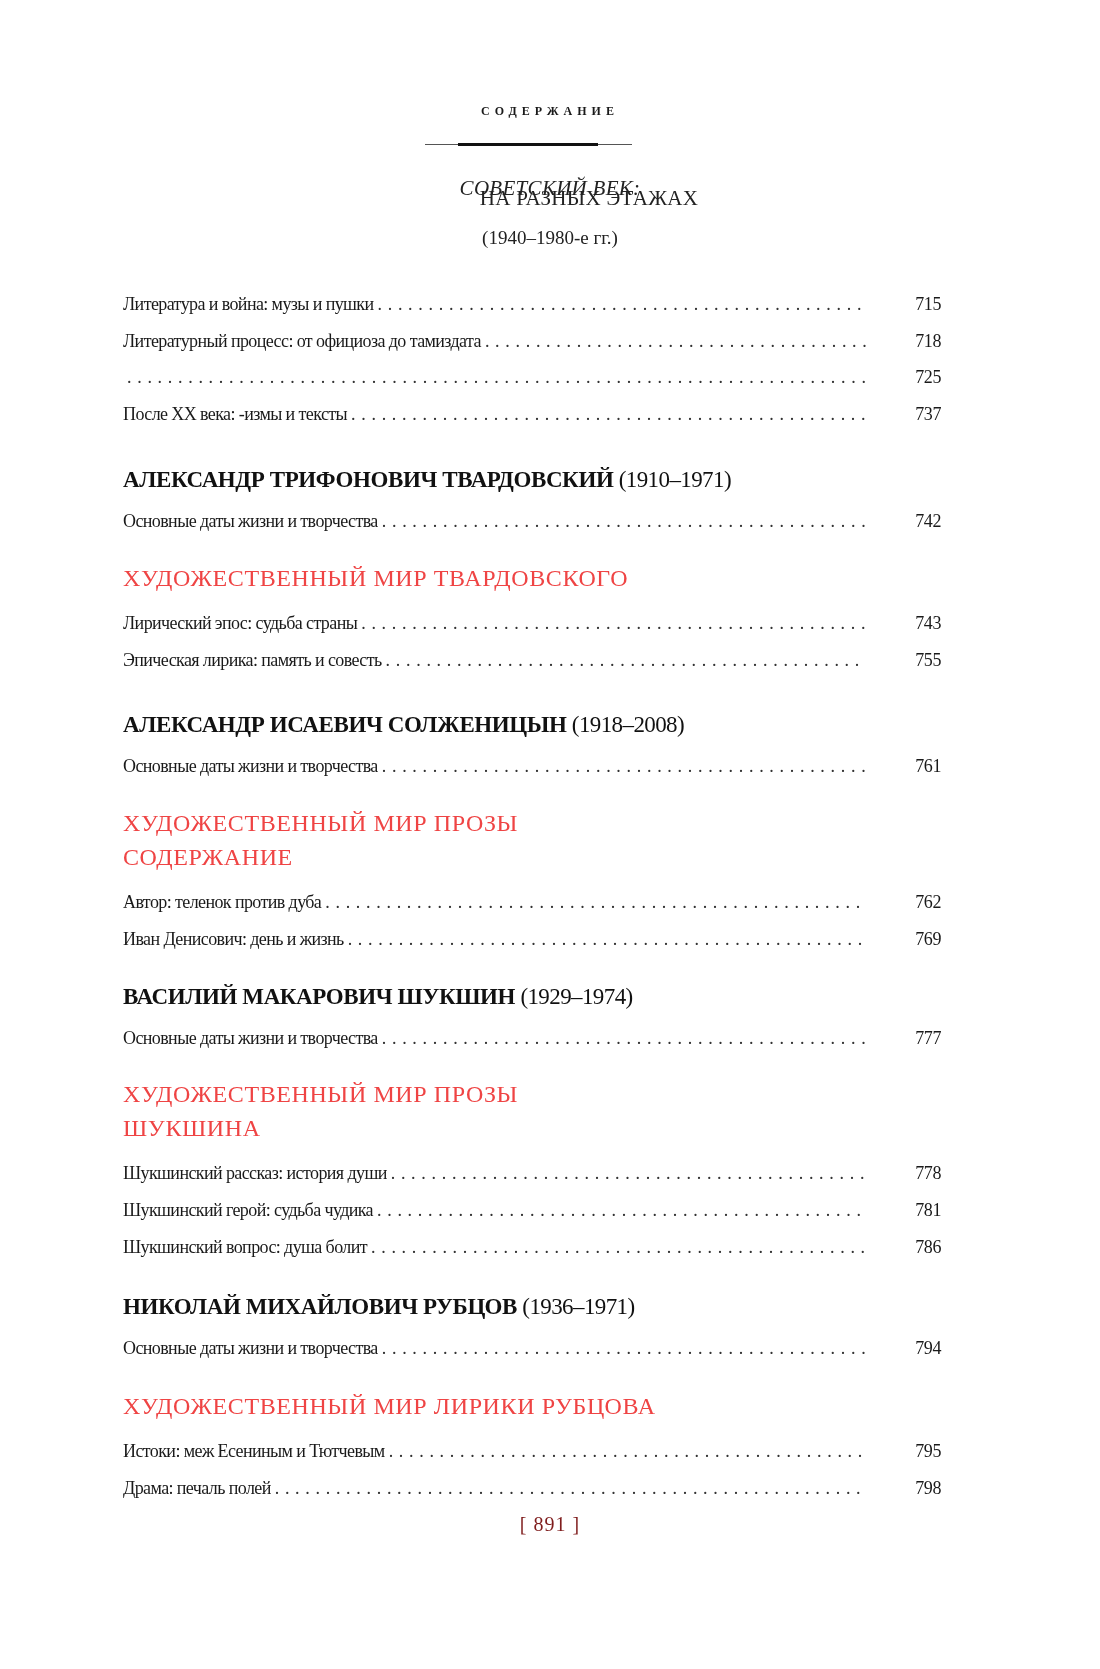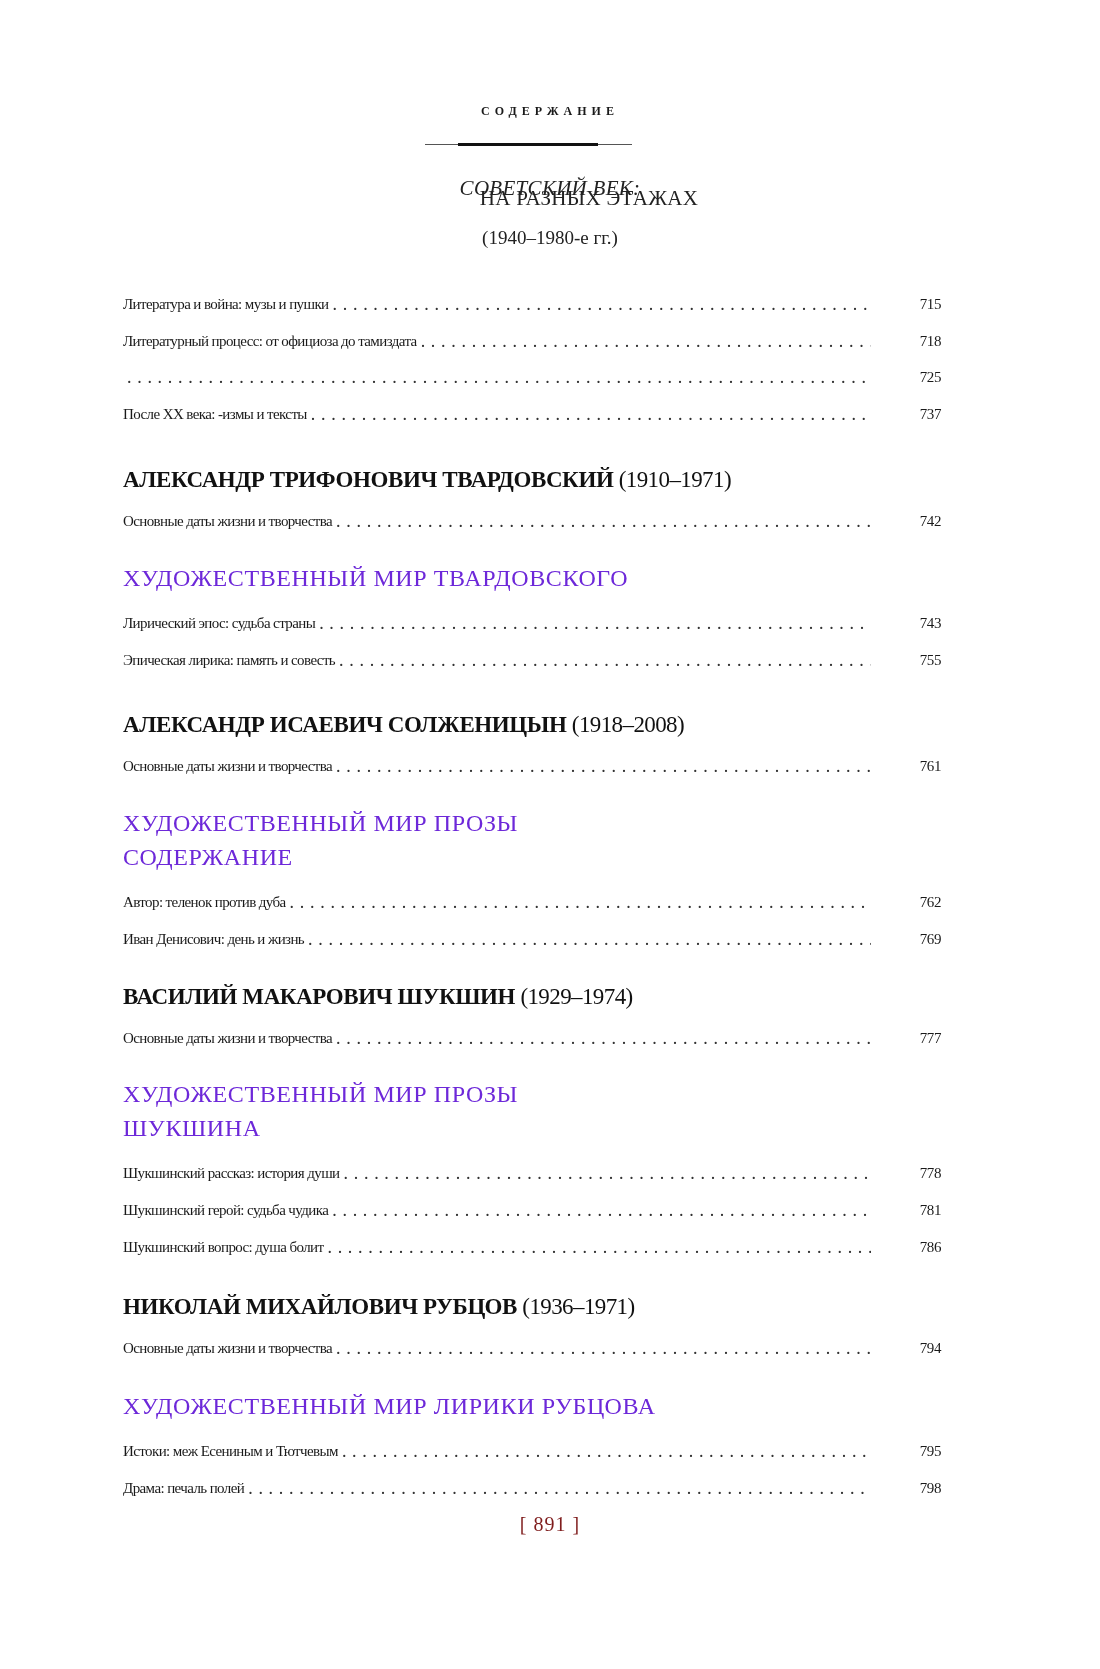--- a/index.html
+++ b/index.html
@@ -10,33 +10,33 @@
   .running-head { top: 104px; font-size: 12px; font-weight: bold; letter-spacing: 5px; color: #1a1a1a; }
   .rule { position: absolute; top: 144px; left: 425px; width: 207px; height: 1px; background: #555; }
   .rule-thick { position: absolute; top: 143px; left: 458px; width: 140px; height: 3px; background: #111; }
 
   .part-title { font-size: 21px; line-height: 25px; letter-spacing: 0.3px; color: #222; }
   .part-title.l1 { top: 176px; font-style: italic; }
   .part-title.l2 { top: 186px; padding-left: 39px; }
   .part-dates { top: 226px; font-size: 19px; line-height: 24px; color: #222; }
 
   .row { position: absolute; left: 123px; width: 818px; height: 30px;
-         display: flex; align-items: center; font-size: 15px; line-height: 30px; }
+         display: flex; align-items: center; font-size: 18px; line-height: 30px; }
   .row .label { white-space: nowrap; transform-origin: left; letter-spacing: -0.6px; }
   .row .leader { flex: 1; overflow: hidden; white-space: nowrap; margin: 0 4px;
                  letter-spacing: 4.3px; color: #333; font-size: 18px; }
   .row .leader::before { content: ". . . . . . . . . . . . . . . . . . . . . . . . . . . . . . . . . . . . . . . . . . . . . . . . . . . . . . . . . . . . . . . . . . . . . . . . . . . . . . . . . . . . . . . . ."; letter-spacing: 0; word-spacing: 1.2px; }
   .row .page { white-space: nowrap; letter-spacing: -0.4px; margin-left: 45px; }
 
   .author { position: absolute; left: 123px; font-size: 23px; font-weight: bold;
             line-height: 30px; letter-spacing: -0.4px; white-space: nowrap; color: #111; }
   .author .years { font-weight: normal; letter-spacing: -0.6px; }
 
   .section { position: absolute; left: 123px; font-size: 24px; line-height: 34px;
-             letter-spacing: 0.6px; white-space: nowrap; color: #6d28d9; }
+             letter-spacing: 0.6px; white-space: nowrap; color: #ef4444; }
 
   .folio { top: 1513px; font-size: 20px; font-weight: normal; letter-spacing: 1px; color: #7f1d1d; }
 </style>
 </head>
 <body>
 
 <div class="center running-head">СОДЕРЖАНИЕ</div>
 <div class="rule"></div>
 <div class="rule-thick"></div>
 

